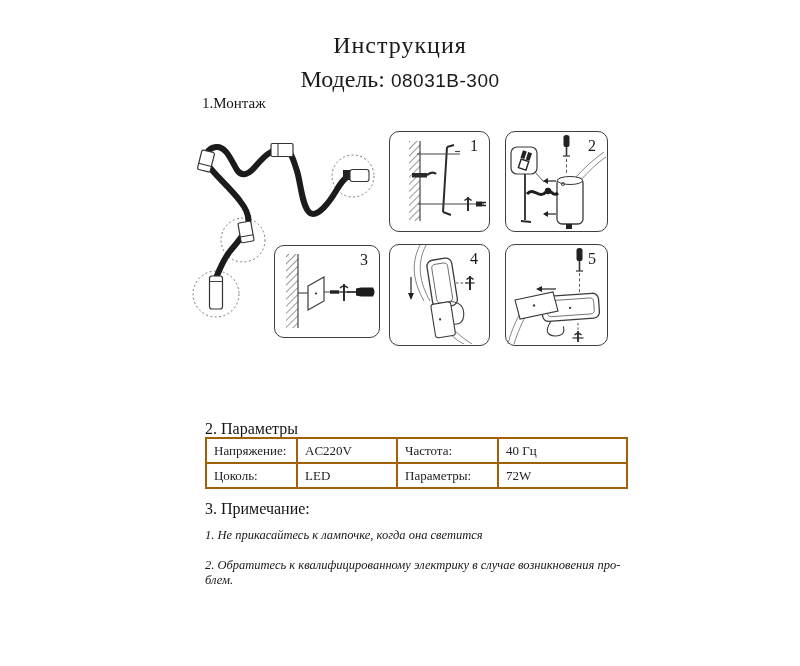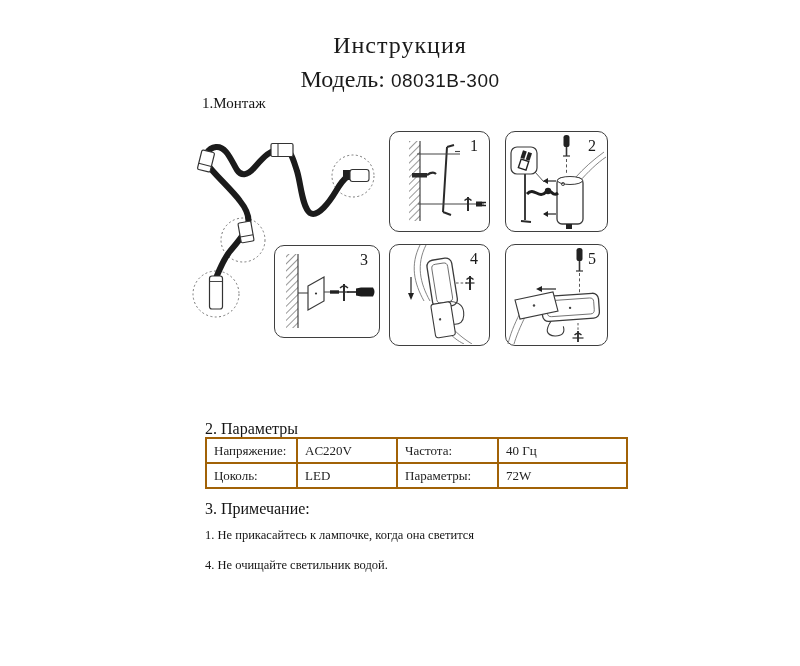--- a/index.html
+++ b/index.html
@@ -34,21 +34,21 @@
     font-size:13px;color:#222;vertical-align:middle;white-space:nowrap;overflow:hidden;font-family:Liberation Serif, serif;
   }
   table.params{border:2px solid #5e5e5e;}
   td.c1{width:82px;} td.c2{width:91px;} td.c3{width:92px;margin-top:13px;} td.c4{width:120px;}
   .val-sans{font-family:"Liberation Sans","DejaVu Sans",sans-serif;}
   .val-small{font-size:11px;}
   .notes{
     position:absolute;left:205px;top:513px;width:430px;
     font-size:12.5px;line-height:15px;color:#161616;white-space:pre-line;
   }
-  .note-item{margin:0;}
+  .note-item{margin:0;font-style:italic;}
   svg{display:block;}
 </style>
 </head>
 <body>
 
 <div class="abs title-block">
   <div class="doc-title">Инструкция</div>
   <div class="model-line"><span>Модель:</span>&nbsp;<span class="model-value">08031B-300</span></div>
 </div>
 
@@ -305,15 +305,16 @@
     <td class="c3">Параметры:</td>
     <td class="c4 val-sans val-small">72W</td>
   </tr>
 </tbody>
   </table>
 
 <div class="abs sec-heading notes-heading">3. Примечание:</div>
 
 <div class="notes">
   <p class="note-item">1. Не прикасайтесь к лампочке, когда она светится</p>
-  <p class="note-item">4. Не очищайте  светильник водой.</p>
+  <p class="note-item">2. Обратитесь к квалифицированному электрику в случае возникновения про-
+блем.</p>
   
 </div>
 
 </body></html>

